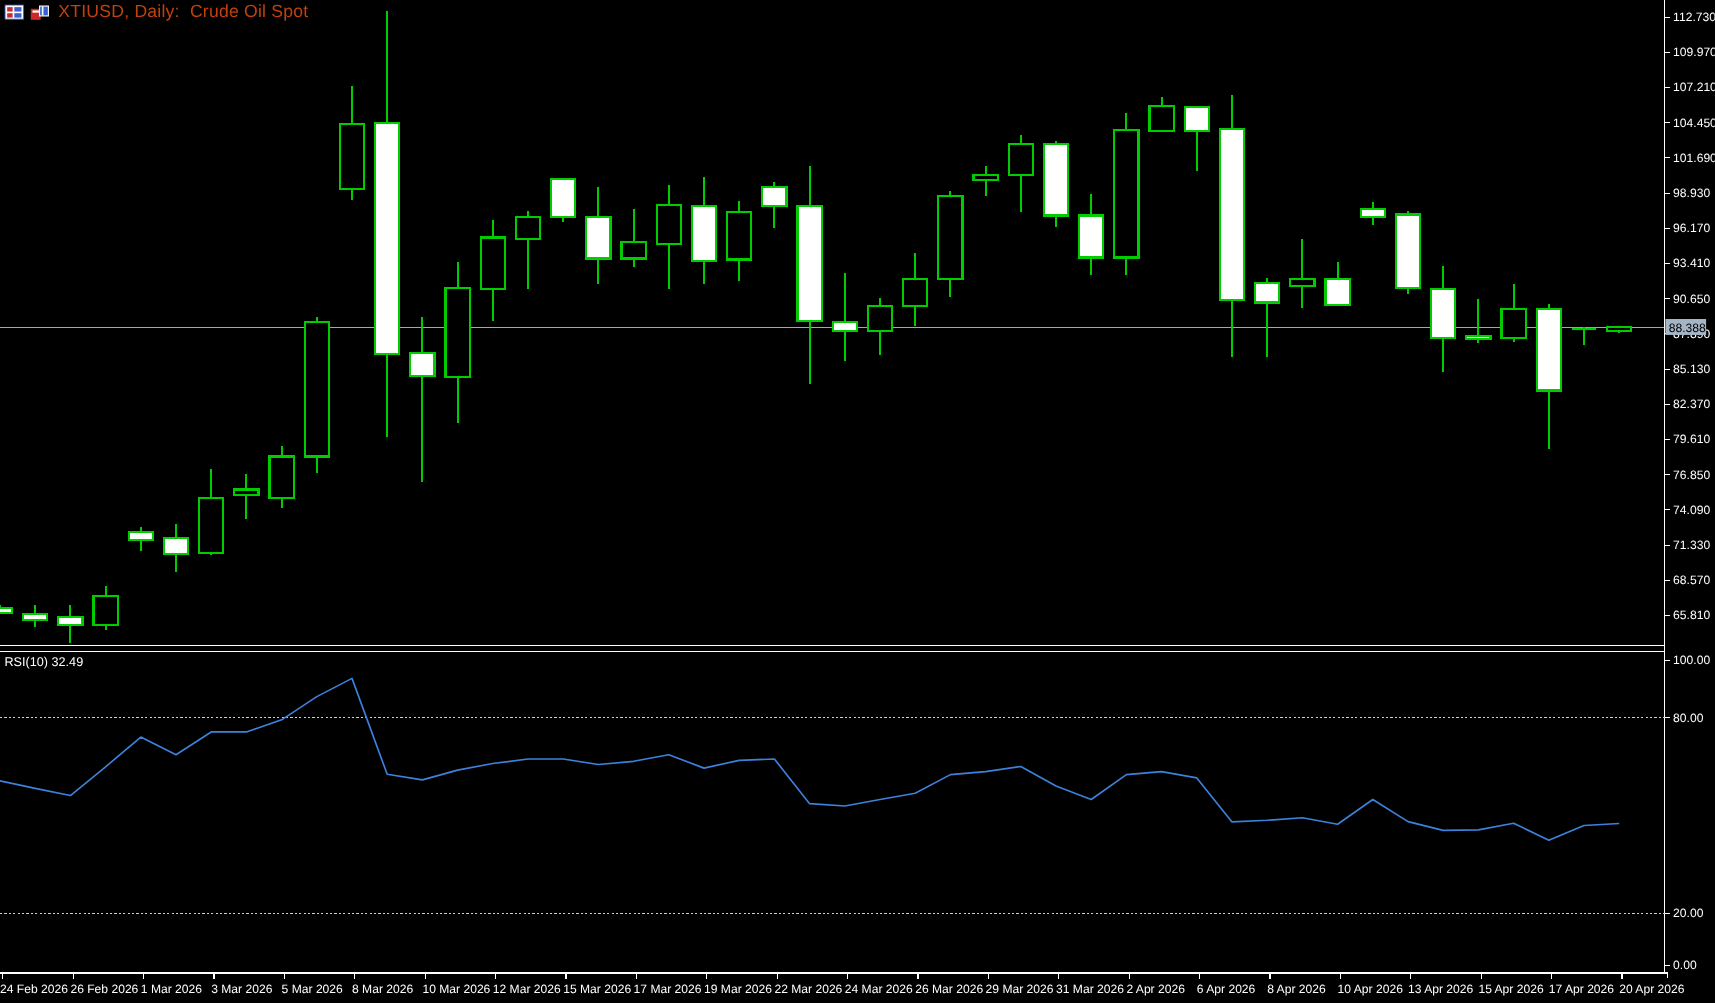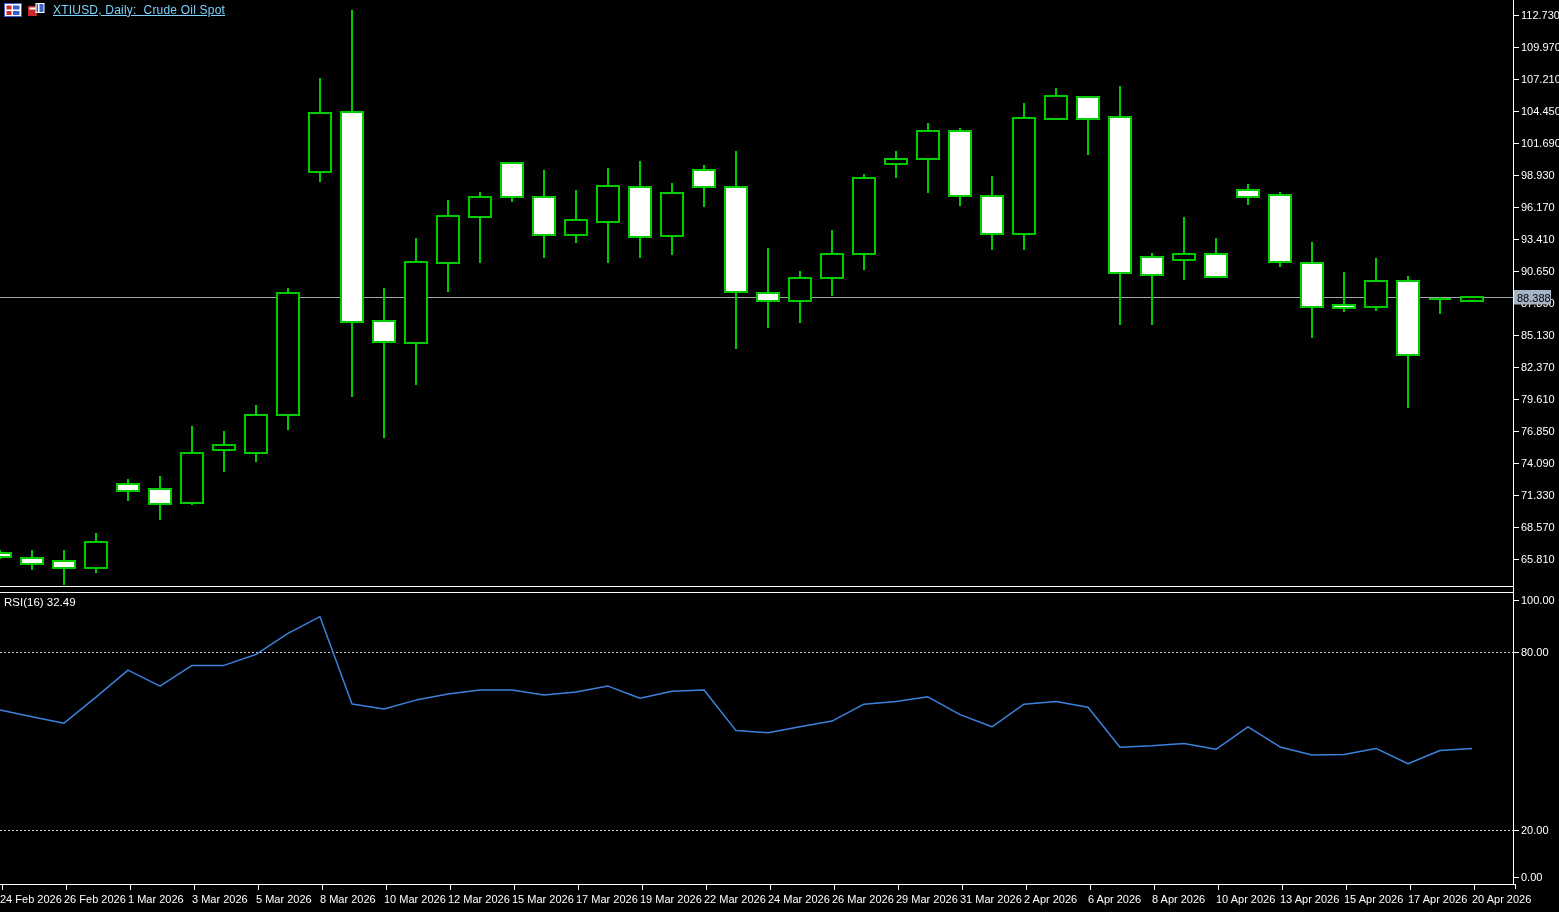--- a/index.html
+++ b/index.html
@@ -1,20 +1,20 @@
 <!DOCTYPE html>
 <html><head>
 <meta charset="utf-8">
 <style>
   html,body{margin:0;padding:0;background:#000;}
   #screen{position:relative;width:1559px;height:912px;background:#000;overflow:hidden;
           font-family:"Liberation Sans",sans-serif;}
   #chart-svg{position:absolute;left:0;top:0;}
   #title-bar{position:absolute;left:4px;top:2px;display:flex;align-items:center;gap:5px;z-index:5;}
-  #title-bar .title{color:#7dd3fc;font-size:12px;letter-spacing:0.2px;white-space:pre;padding-left:3px;text-decoration:underline;}
+  #title-bar .title{color:#c2410c;font-size:16px;letter-spacing:0.2px;white-space:pre;padding-left:3px;}
   #rsi-label{position:absolute;left:4px;top:596px;color:#fff;font-size:11.5px;z-index:5;white-space:pre;}
 </style>
 </head>
 <body>
 
 <div id="screen">
 
   <svg id="chart-svg" width="1559" height="912">
       <line x1="0" y1="297.5" x2="1513.5" y2="297.5" stroke="#A0A8B0" stroke-width="1" shape-rendering="crispEdges"></line>
       <line x1="0" y1="550.4202898550726" x2="0" y2="558.5362318840581" stroke="#00CC00" stroke-width="1.8" shape-rendering="crispEdges"></line>
@@ -226,15 +226,15 @@
     <svg width="18" height="15">
       <rect x="1" y="4" width="9" height="10" fill="#CC2A2A"></rect>
       <rect x="2.5" y="5.5" width="6" height="2" fill="#ffffff"></rect>
       <rect x="8.5" y="1" width="9" height="10" fill="#ffffff"></rect>
       <rect x="9.5" y="2" width="7" height="8" fill="#3A5FD0"></rect>
       <rect x="11" y="2" width="1.5" height="8" fill="#ffffff"></rect>
     </svg>
     <span class="title">XTIUSD, Daily:  Crude Oil Spot</span>
   </div>
 
-  <div id="rsi-label"><span>RSI(16)</span> <span>32.49</span></div>
+  <div id="rsi-label"><span>RSI(10)</span> <span>32.49</span></div>
 
 </div>
 
 </body></html>

